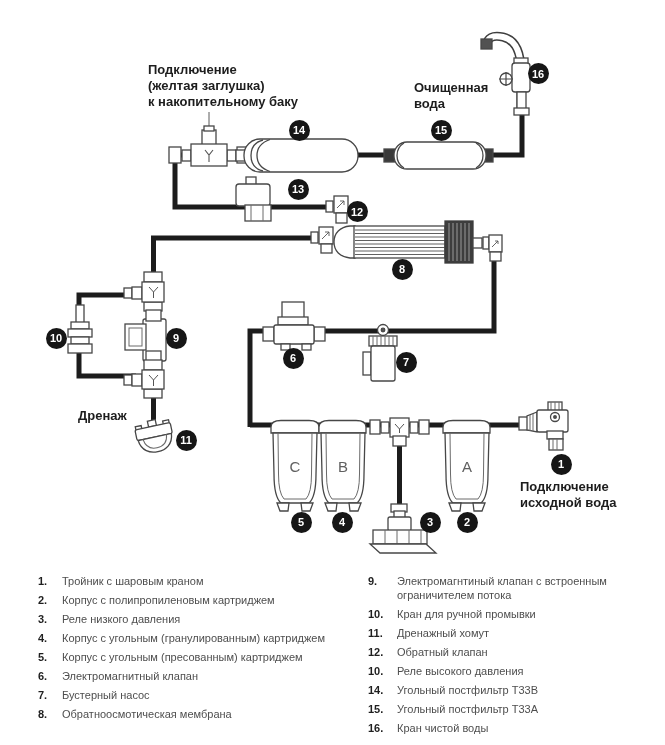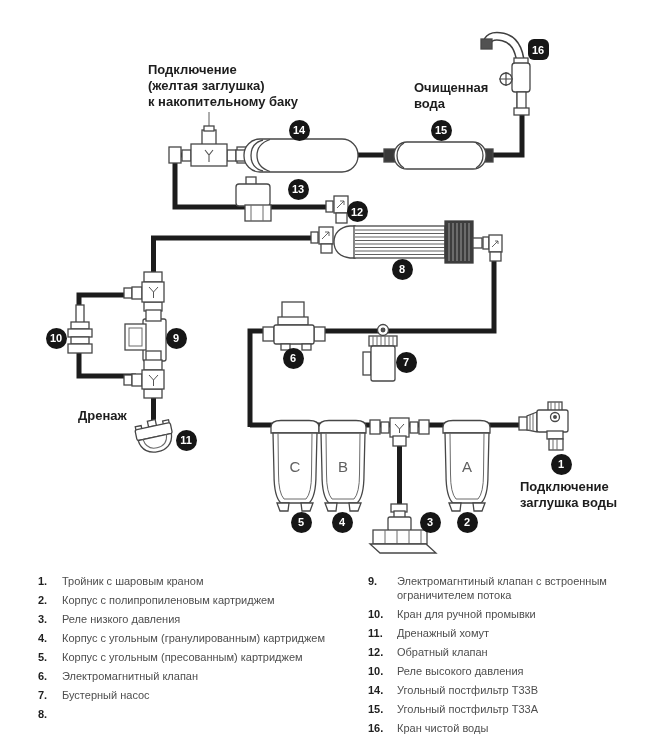--- a/index.html
+++ b/index.html
@@ -249,21 +249,21 @@
 
   <div class="lbl" style="left:414px;top:52px;margin-top:28px;">
     <div>Очищенная</div>
     <div>вода</div>
   </div>
 
   <div class="lbl" style="left:78px;top:408px;">Дренаж</div>
 
   <div class="lbl" style="left:520px;top:479px;">
     <div>Подключение</div>
-    <div>заглушка воды</div>
+    <div>исходной вода</div>
   </div>
 
   <div class="letter" style="left:284px;top:458px;">C</div>
   <div class="letter" style="left:332px;top:458px;">B</div>
   <div class="letter" style="left:456px;top:458px;">A</div>
 
   <div class="badge" style="left:550.5px;top:453.5px;">1</div>
   <div class="badge" style="left:456.5px;top:511.5px;">2</div>
   <div class="badge" style="left:419.5px;top:511.5px;">3</div>
   <div class="badge" style="left:331.5px;top:511.5px;">4</div>
@@ -271,21 +271,21 @@
   <div class="badge" style="left:282.5px;top:347.5px;">6</div>
   <div class="badge" style="left:395.5px;top:351.5px;">7</div>
   <div class="badge" style="left:391.5px;top:258.5px;">8</div>
   <div class="badge" style="left:165.5px;top:327.5px;">9</div>
   <div class="badge" style="left:45.5px;top:327.5px;">10</div>
   <div class="badge" style="left:175.5px;top:429.5px;">11</div>
   <div class="badge" style="left:346.5px;top:201px;">12</div>
   <div class="badge" style="left:271.5px;top:178.5px;margin-left:16px;">13</div>
   <div class="badge" style="left:288.5px;top:119.5px;">14</div>
   <div class="badge" style="left:430.5px;top:119.5px;">15</div>
-  <div class="badge" style="left:527.5px;top:39px;border-radius:6px;">16</div>
+  <div class="badge" style="left:527.5px;top:63px;">16</div>
 
   <div class="legend">
     <div class="col col-left">
       <div class="lrow">
           <span class="lnum">1.</span>
           <span class="ltxt">Тройник с шаровым краном</span>
         </div>
       <div class="lrow">
           <span class="lnum">2.</span>
           <span class="ltxt">Корпус с полипропиленовым картриджем</span>
@@ -305,20 +305,21 @@
       <div class="lrow">
           <span class="lnum">6.</span>
           <span class="ltxt">Электромагнитный клапан</span>
         </div>
       <div class="lrow">
           <span class="lnum">7.</span>
           <span class="ltxt">Бустерный насос</span>
         </div>
       <div class="lrow">
           <span class="lnum">8.</span>
+          <span class="ltxt">Обратноосмотическая мембрана</span>
         </div>
     </div>
     <div class="col col-right">
       <div class="lrow">
           <span class="lnum">9.</span>
           <span class="ltxt">Электромагнтиный клапан с встроенным ограничителем потока</span>
         </div>
       <div class="lrow">
           <span class="lnum">10.</span>
           <span class="ltxt">Кран для ручной промывки</span>

